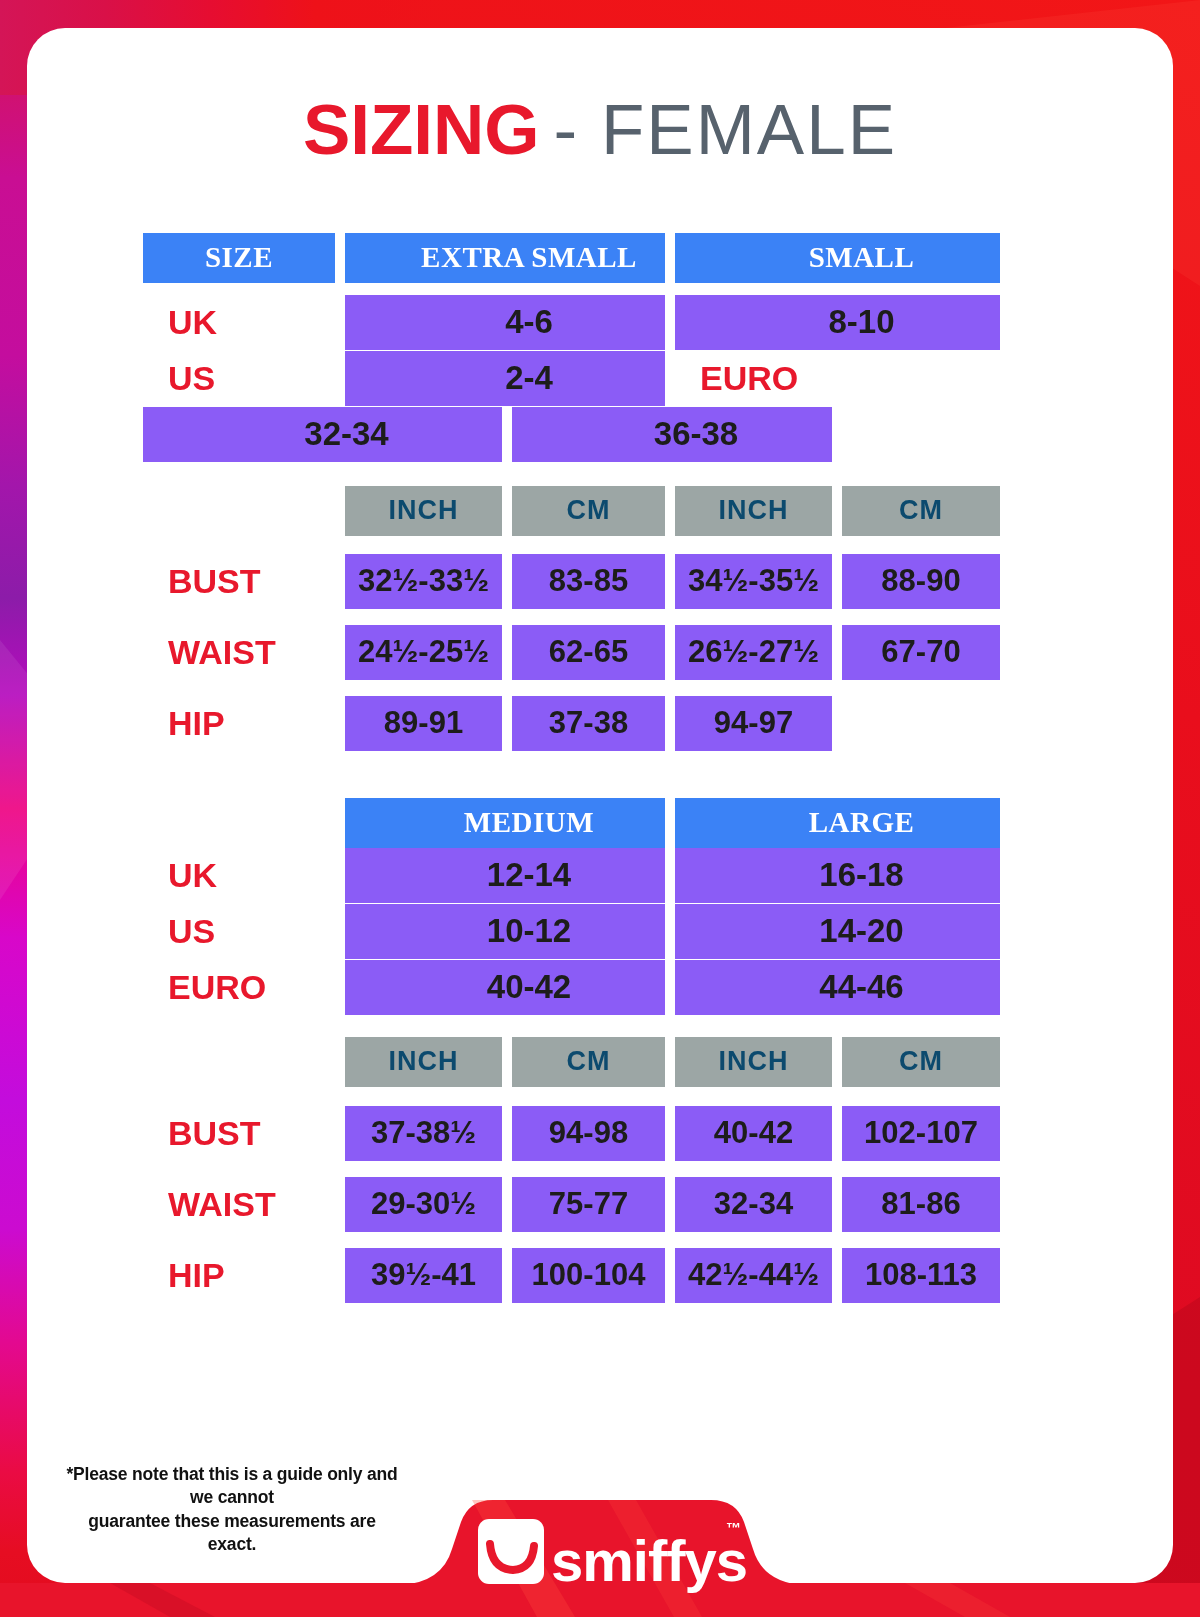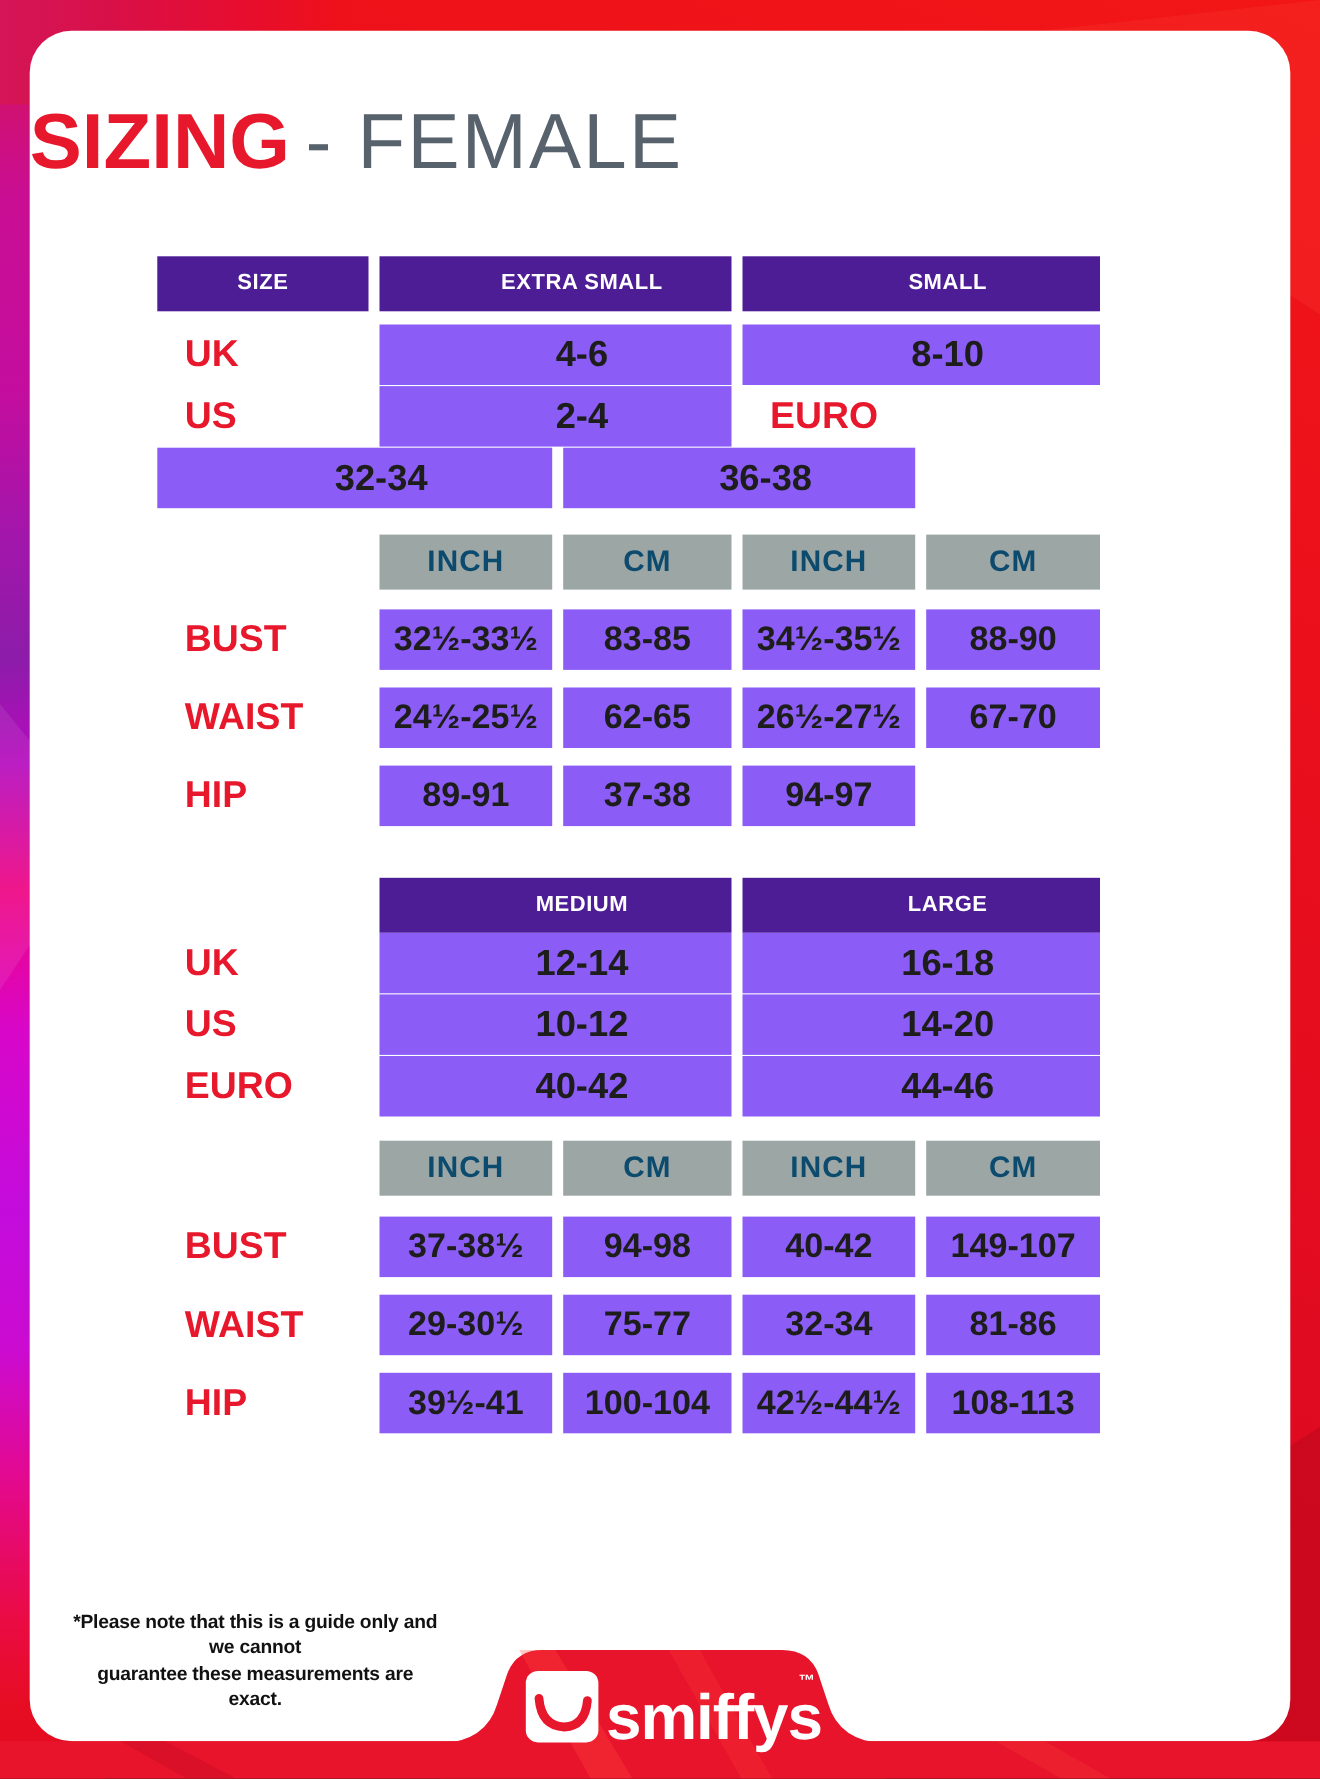--- a/index.html
+++ b/index.html
@@ -28,30 +28,30 @@
   .facet-b { right:0; bottom:0; width:500px; height:400px;
     background:rgba(120,0,18,0.18); clip-path:polygon(100% 100%, 0 100%, 100% 20%); }
   .facet-c { left:0; top:640px; width:95px; height:260px;
     background:rgba(255,255,255,0.08); clip-path:polygon(0 0, 100% 45%, 0 100%); }
 
   .card {
     position:absolute; left:27px; top:28px; width:1146px; height:1555px;
     background:#ffffff; border-radius:38px;
   }
 
-  .page-title { margin:65px 0 0 0; text-align:left; font-size:71px; line-height:1.05; white-space:nowrap; }
+  .page-title { margin:65px 0 0 0; text-align:center; font-size:71px; line-height:1.05; white-space:nowrap; }
   .title-red  { color:#e8182c; font-weight:800; }
   .title-gray { color:#57626d; font-weight:300; letter-spacing:2px; margin-left:14px; }
 
   .tbl { margin-left:116px; width:857px; }
   .grid { display:grid; grid-template-columns:192px 157px 153px 157px 158px; column-gap:10px; }
   .span2 { grid-column:span 2;padding-left:48px; }
 
-  .hcell { background:#4c1d95; color:#fff; font-weight:700; font-size:20px;
-           height:50px; display:flex; align-items:center; justify-content:center; letter-spacing:.5px; }
+  .hcell { background:#3b82f6; color:#fff; font-weight:700; font-size:29px;
+           height:50px; display:flex; align-items:center; justify-content:center; letter-spacing:.5px;font-family:Liberation Serif, serif; }
   .scell { background:#9ca6a5; color:#0c4a6e; font-weight:700; font-size:27px;
            height:50px; display:flex; align-items:center; justify-content:center; letter-spacing:1px; }
   .vcell { background:#8b5cf6; color:#1d1d1b; font-weight:700; font-size:33px;
            height:55px; display:flex; align-items:center; justify-content:center; }
   .vsm   { font-size:31px; }
   .lcell { color:#e8182c; font-weight:700; font-size:34px;
            height:55px; display:flex; align-items:center; padding-left:25px; }
 
   .mb12{margin-bottom:12px}.mb24{margin-bottom:24px}.mb18{margin-bottom:18px}
   .mb47{margin-bottom:47px}.mb11{}.mb22{margin-bottom:22px}
@@ -157,21 +157,21 @@
         <div class="scell">CM</div>
         <div class="scell">INCH</div>
         <div class="scell">CM</div>
       </div>
 
       <div class="grid rg16">
         <div class="lcell">BUST</div>
         <div class="vcell vsm">37-38½</div>
         <div class="vcell vsm">94-98</div>
         <div class="vcell vsm">40-42</div>
-        <div class="vcell vsm">149-107</div>
+        <div class="vcell vsm">102-107</div>
 
         <div class="lcell">WAIST</div>
         <div class="vcell vsm">29-30½</div>
         <div class="vcell vsm">75-77</div>
         <div class="vcell vsm">32-34</div>
         <div class="vcell vsm">81-86</div>
 
         <div class="lcell">HIP</div>
         <div class="vcell vsm">39½-41</div>
         <div class="vcell vsm">100-104</div>

